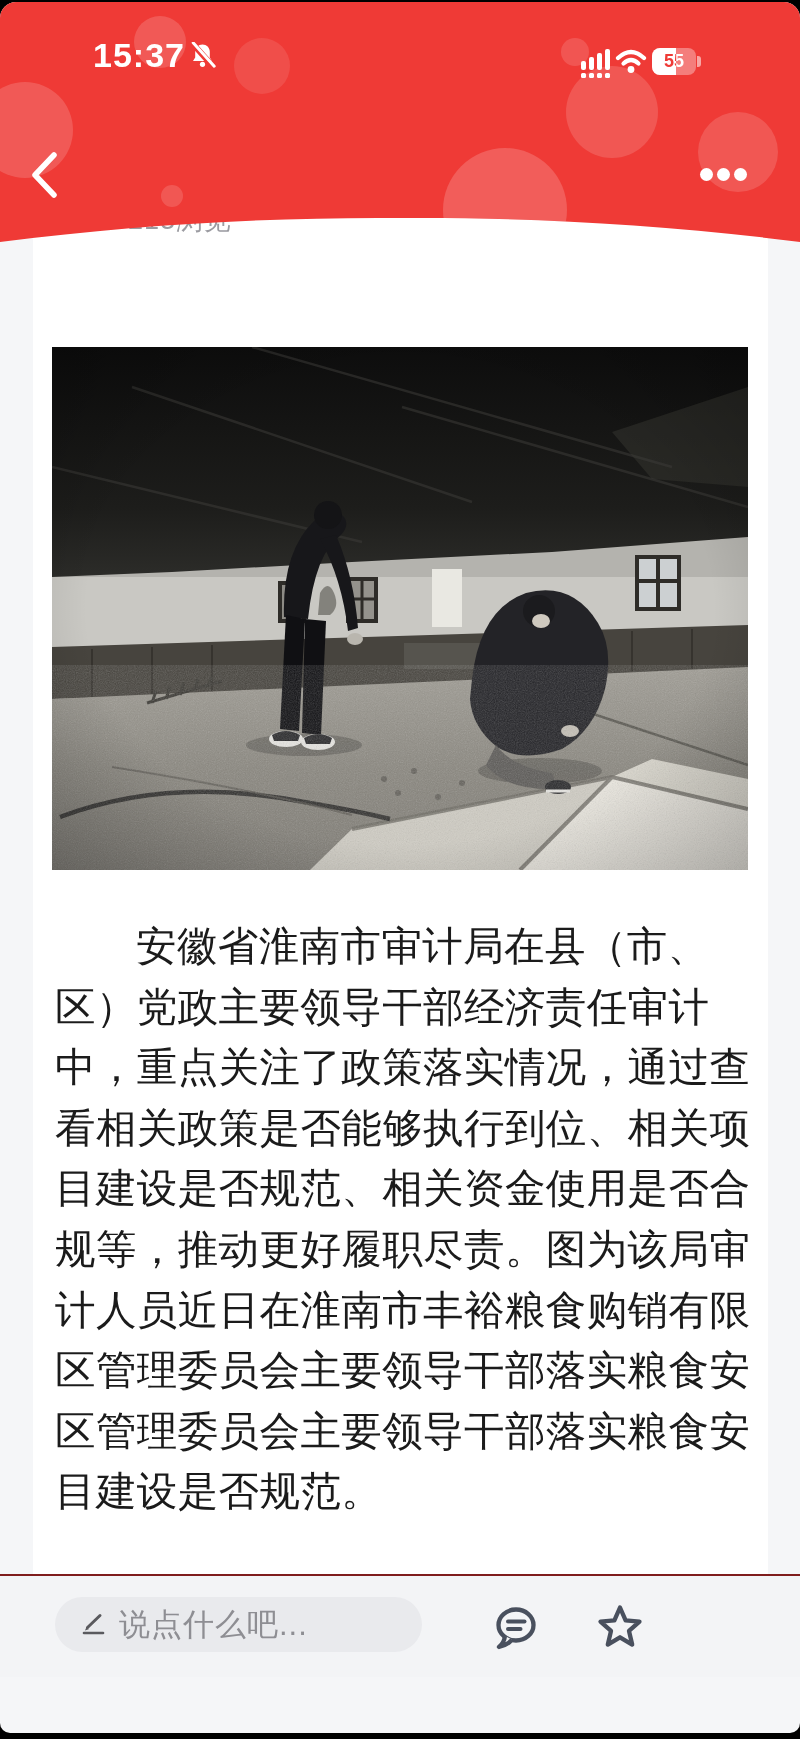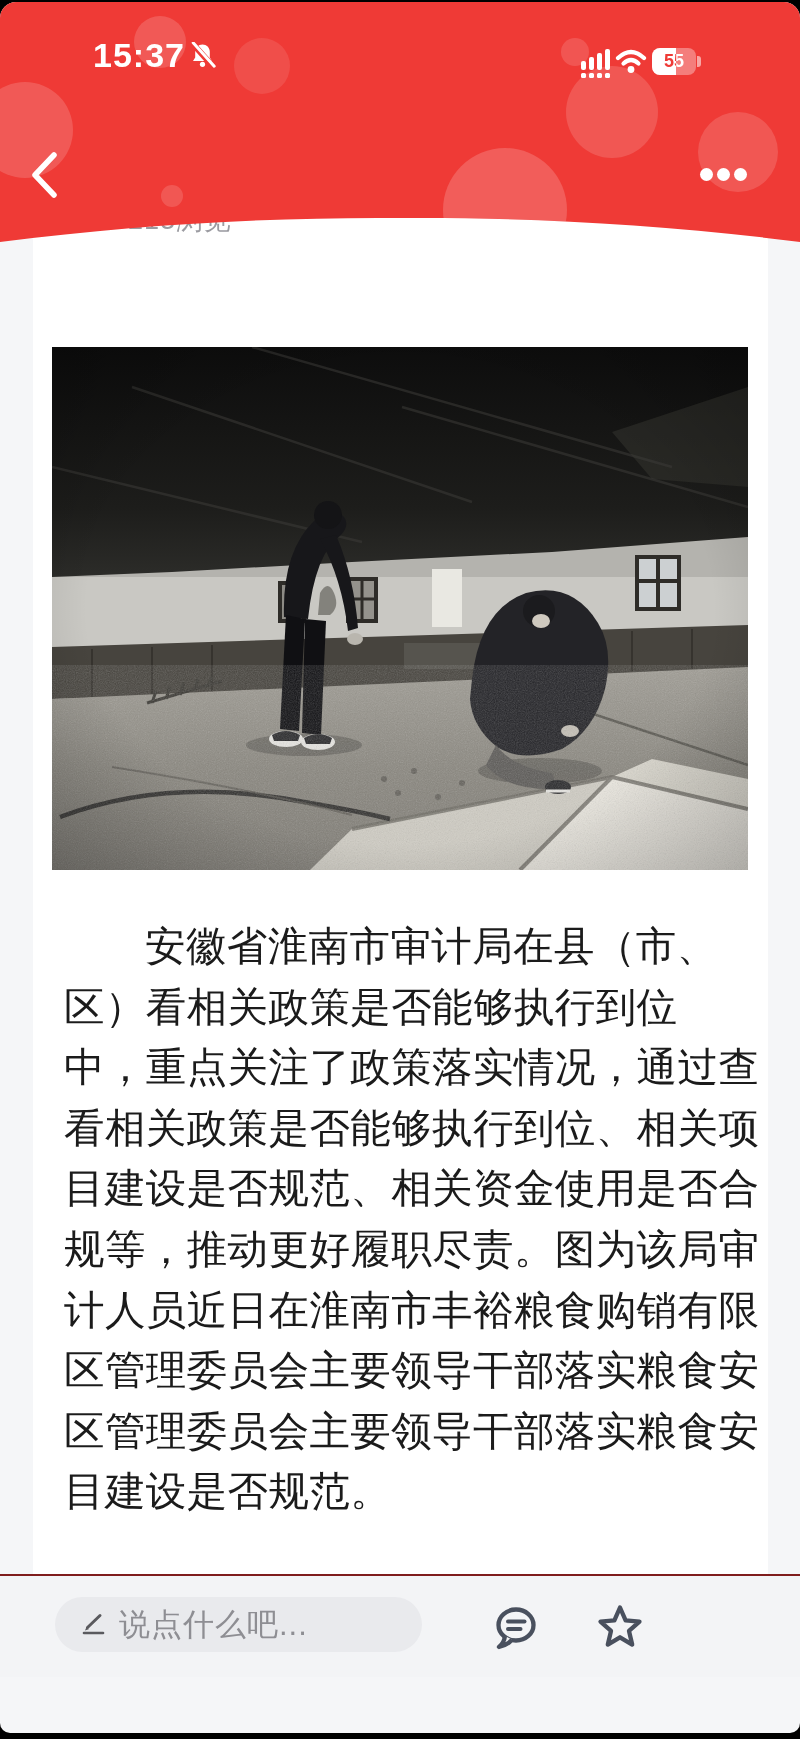--- a/index.html
+++ b/index.html
@@ -47,21 +47,21 @@
   .menu-dots{position:absolute;left:700px;top:166px;z-index:12;display:flex;gap:4px;cursor:pointer;}
   .menu-dots i{width:13px;height:13px;border-radius:50%;background:#fff;}
 
   
   .photo{position:absolute;left:52px;top:345px;width:696px;height:523px;z-index:5;cursor:pointer;}
   .photo svg{display:block;}
 
   
   .paragraph{position:absolute;left:55px;top:914px;width:697px;z-index:5;
              font-size:40.5px;line-height:60.6px;letter-spacing:.4px;color:var(--ink);}
-  .para-line{white-space:nowrap;margin-left:9px;}
+  .para-line{white-space:nowrap;}
   .para-line:first-child{text-indent:2em;}
   .byline{position:absolute;left:55px;top:1572px;z-index:5;font-size:42px;font-weight:700;color:#111;letter-spacing:1px;}
 
   
   .bottombar{position:absolute;left:0;right:0;top:1572px;height:101px;background:var(--bar-bg);
              border-top:2px solid #7f1d1d;z-index:15;}
   .comment-pill{position:absolute;left:55px;top:21px;width:367px;height:55px;border-radius:28px;
                 background:#e9eaed;display:flex;align-items:center;cursor:text;}
   .pencil{margin-left:26px;width:26px;height:26px;flex:0 0 auto;}
   .pill-text{margin-left:12px;font-size:31px;color:#8e8e93;letter-spacing:1px;}
@@ -264,21 +264,21 @@
             <circle cx="410" cy="436" r="3"></circle>
         </g>
 
         <rect x="0" y="318" width="696" height="205" filter="url(#grain)" opacity="0.28"></rect>
         <rect x="0" y="0" width="696" height="523" fill="url(#vig)"></rect>
       </svg>
     </div>
 
     <div class="paragraph">
         <div class="para-line">安徽省淮南市审计局在县（市、</div>
-        <div class="para-line">区）看相关政策是否能够执行到位</div>
+        <div class="para-line">区）党政主要领导干部经济责任审计</div>
         <div class="para-line">中，重点关注了政策落实情况，通过查</div>
         <div class="para-line">看相关政策是否能够执行到位、相关项</div>
         <div class="para-line">目建设是否规范、相关资金使用是否合</div>
         <div class="para-line">规等，推动更好履职尽责。图为该局审</div>
         <div class="para-line">计人员近日在淮南市丰裕粮食购销有限</div>
         <div class="para-line">区管理委员会主要领导干部落实粮食安</div>
         <div class="para-line">区管理委员会主要领导干部落实粮食安</div>
         <div class="para-line">目建设是否规范。</div>
       </div>
     <div class="byline">闵星雨 说点什么吧</div>

